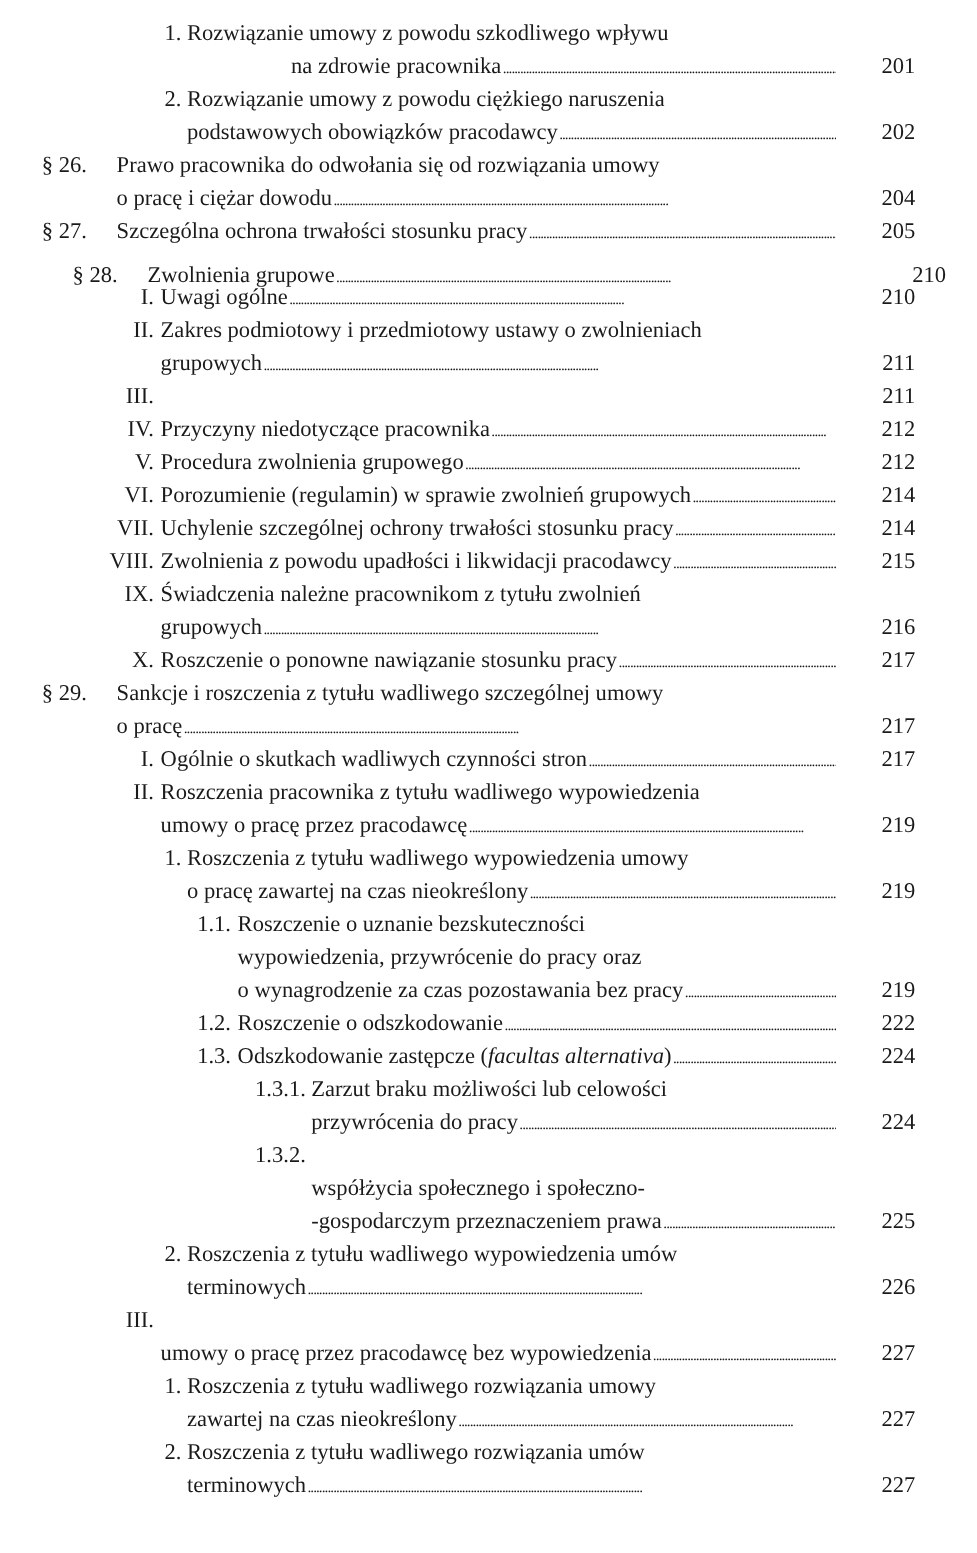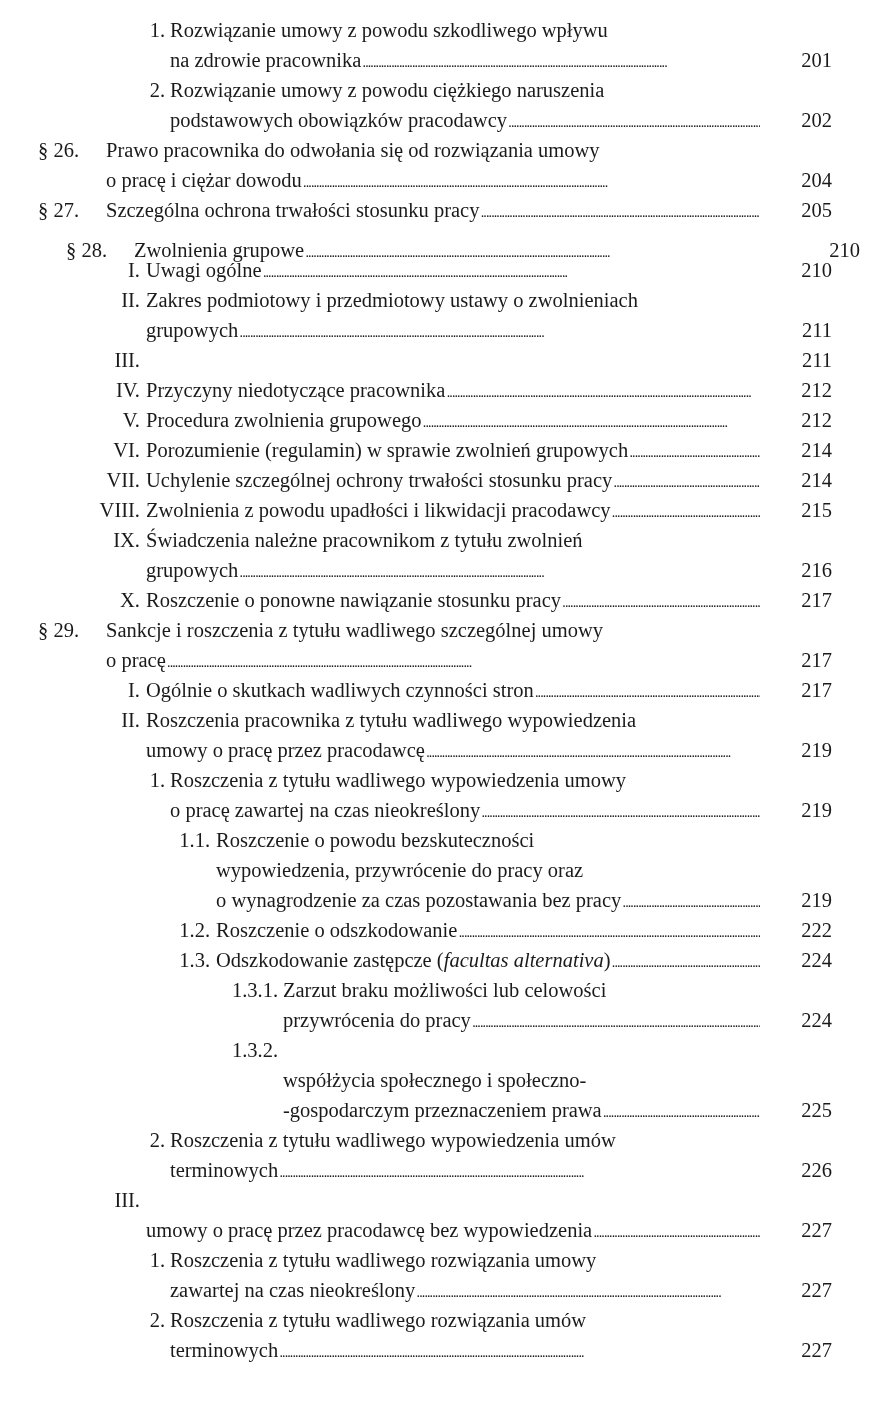--- a/index.html
+++ b/index.html
@@ -18,21 +18,21 @@
 </style>
 </head>
 <body>
 
 <div id="toc">
     <div class="line" style="top: 0px; left: 0px; width: 888px;">
       <span class="num" style="right: 723px;">1.</span>
       <span class="txt" style="left: 170px;"><span>Rozwiązanie umowy z powodu szkodliwego wpływu</span></span>
     </div>
     <div class="line" style="top: 30px; left: 0px; width: 888px;">
-      <span class="txt lead" style="left: 170px; width: 590px;"><span>na zdrowie pracownika</span></span>
+      <span class="txt lead" style="left: 170px; width: 590px; text-align: right;"><span>na zdrowie pracownika</span></span>
       <span class="page">201</span>
     </div>
     <div class="line" style="top: 60px; left: 0px; width: 888px;">
       <span class="num" style="right: 723px;">2.</span>
       <span class="txt" style="left: 170px;"><span>Rozwiązanie umowy z powodu ciężkiego naruszenia</span></span>
     </div>
     <div class="line" style="top: 90px; left: 0px; width: 888px;">
       <span class="txt lead" style="left: 170px; width: 590px;"><span>podstawowych obowiązków pracodawcy</span></span>
       <span class="page">202</span>
     </div>
@@ -133,21 +133,21 @@
     <div class="line" style="top: 750px; left: 0px; width: 888px;">
       <span class="num" style="right: 723px;">1.</span>
       <span class="txt" style="left: 170px;"><span>Roszczenia z tytułu wadliwego wypowiedzenia umowy</span></span>
     </div>
     <div class="line" style="top: 780px; left: 0px; width: 888px;">
       <span class="txt lead" style="left: 170px; width: 590px;"><span>o pracę zawartej na czas nieokreślony</span></span>
       <span class="page">219</span>
     </div>
     <div class="line" style="top: 810px; left: 0px; width: 888px;">
       <span class="num" style="right: 678px;">1.1.</span>
-      <span class="txt" style="left: 216px;"><span>Roszczenie o powodu bezskuteczności</span></span>
+      <span class="txt" style="left: 216px;"><span>Roszczenie o uznanie bezskuteczności</span></span>
     </div>
     <div class="line" style="top: 840px; left: 0px; width: 712px;">
       <span class="txt" style="left: 216px;"><span>wypowiedzenia, przywrócenie do pracy oraz</span></span>
     </div>
     <div class="line" style="top: 870px; left: 0px; width: 888px;">
       <span class="txt lead" style="left: 216px; width: 544px;"><span>o wynagrodzenie za czas pozostawania bez pracy</span></span>
       <span class="page">219</span>
     </div>
     <div class="line" style="top: 900px; left: 0px; width: 888px;">
       <span class="num" style="right: 678px;">1.2.</span>

